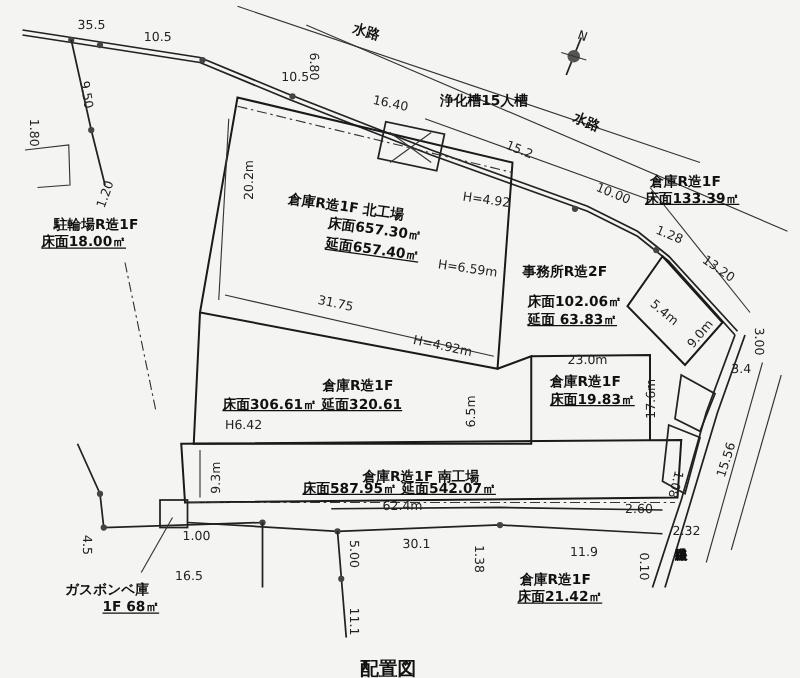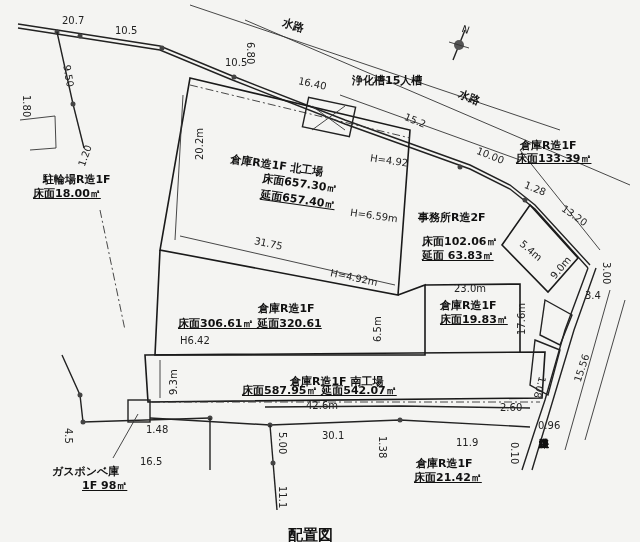--- a/index.html
+++ b/index.html
@@ -90,21 +90,21 @@
     <circle class="node" cx="270" cy="425" r="2.5"></circle>
       <circle class="node" cx="400" cy="420" r="2.5"></circle>
     <line class="ln" x1="270" y1="425" x2="277" y2="510"></line>
     <circle class="node" cx="273" cy="463" r="2.5"></circle>
   </g>
 
   <rect class="ln" x="128" y="400" width="22" height="22"></rect>
   <line class="ln-thin" x1="138" y1="414" x2="113" y2="458"></line>
 </svg>
 
-<div class="lbl dim" style="left:62px;top:15px">20.7</div>
+<div class="lbl dim" style="left:62px;top:15px">35.5</div>
 <div class="lbl dim" style="left:115px;top:25px">10.5</div>
 <div class="lbl dim" style="left:225px;top:57px">10.5</div>
 <div class="lbl dim rot" style="left:256px;top:42px;transform:rotate(90deg)">6.80</div>
 <div class="lbl bld" style="left:282px;top:20px;transform:rotate(16deg)">水路</div>
 <div class="lbl dim" style="left:298px;top:78px;transform:rotate(12deg)">16.40</div>
 <div class="lbl bld" style="left:352px;top:75px">浄化槽15人槽</div>
 <div class="lbl bld" style="left:458px;top:92px;transform:rotate(22deg)">水路</div>
 <div class="lbl dim" style="left:404px;top:115px;transform:rotate(22deg)">15.2</div>
 <div class="lbl dim" style="left:476px;top:150px;transform:rotate(22deg)">10.00</div>
 <div class="lbl bld" style="left:520px;top:140px">倉庫R造1F</div>
@@ -138,37 +138,37 @@
 <div class="lbl bld" style="left:440px;top:314px"><span class="u">床面19.83㎡</span></div>
 <div class="lbl dim rot" style="left:516px;top:335px;transform:rotate(-90deg)">17.6m</div>
 
 <div class="lbl bld" style="left:258px;top:303px">倉庫R造1F</div>
 <div class="lbl bld" style="left:178px;top:318px"><span class="u">床面306.61㎡ 延面320.61</span></div>
 <div class="lbl dim" style="left:180px;top:335px">H6.42</div>
 <div class="lbl dim rot" style="left:372px;top:342px;transform:rotate(-90deg)">6.5m</div>
 
 <div class="lbl bld" style="left:290px;top:376px">倉庫R造1F 南工場</div>
 <div class="lbl bld" style="left:242px;top:385px"><span class="u">床面587.95㎡ 延面542.07㎡</span></div>
-<div class="lbl dim" style="left:306px;top:400px">42.6m</div>
+<div class="lbl dim" style="left:306px;top:400px">62.4m</div>
 <div class="lbl dim rot" style="left:168px;top:395px;transform:rotate(-90deg)">9.3m</div>
 
 <div class="lbl dim" style="left:500px;top:402px">2.60</div>
-<div class="lbl dim" style="left:538px;top:420px">0.96</div>
+<div class="lbl dim" style="left:538px;top:420px">2.32</div>
 <div class="lbl dim rot" style="left:612px;top:262px;transform:rotate(90deg)">3.00</div>
 <div class="lbl dim" style="left:585px;top:290px">3.4</div>
 <div class="lbl dim rot" style="left:572px;top:380px;transform:rotate(-72deg)">15.56</div>
 <div class="lbl dim rot" style="left:548px;top:378px;transform:rotate(105deg)">1.08</div>
 <div class="lbl dim rot" style="left:520px;top:442px;transform:rotate(90deg)">0.10</div>
 <div class="lbl bld rot" style="left:538px;top:430px;writing-mode:vertical-rl;font-size:10px">道路後退線</div>
 
 <div class="lbl dim rot" style="left:74px;top:428px;transform:rotate(90deg)">4.5</div>
-<div class="lbl dim" style="left:146px;top:424px">1.48</div>
+<div class="lbl dim" style="left:146px;top:424px">1.00</div>
 <div class="lbl dim" style="left:140px;top:456px">16.5</div>
 <div class="lbl bld" style="left:52px;top:466px">ガスボンベ庫</div>
-<div class="lbl bld" style="left:82px;top:480px"><span class="u">1F 98㎡</span></div>
+<div class="lbl bld" style="left:82px;top:480px"><span class="u">1F 68㎡</span></div>
 <div class="lbl dim" style="left:322px;top:430px">30.1</div>
 <div class="lbl dim rot" style="left:288px;top:432px;transform:rotate(90deg)">5.00</div>
 <div class="lbl dim rot" style="left:388px;top:436px;transform:rotate(90deg)">1.38</div>
 <div class="lbl dim" style="left:456px;top:437px">11.9</div>
 <div class="lbl dim rot" style="left:288px;top:486px;transform:rotate(90deg)">11.1</div>
 <div class="lbl bld" style="left:416px;top:458px">倉庫R造1F</div>
 <div class="lbl bld" style="left:414px;top:472px"><span class="u">床面21.42㎡</span></div>
 
 <div class="lbl bld" style="left:288px;top:527px;font-size:15px;font-family:'DejaVu Serif',serif">配置図</div>
 <div class="lbl dim" style="left:462px;top:24px;transform:rotate(20deg)">N</div>

